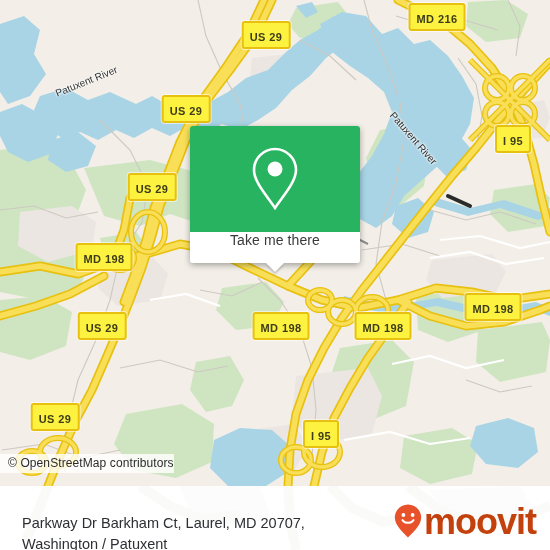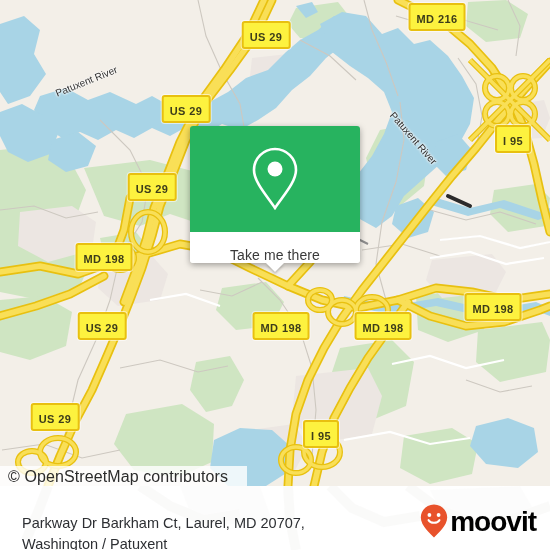--- a/index.html
+++ b/index.html
@@ -54,42 +54,42 @@
   #card-top{
     background:#27b35f;
     height:106px;
     border-radius:3px 3px 0 0;
     display:flex;align-items:center;justify-content:center;
   }
   #card-bottom{
     background:#ffffff;
     height:31px;
     border-radius:0 0 3px 3px;
-    display:flex;align-items:flex-end;justify-content:center;
+    display:flex;align-items:flex-start;justify-content:center;
     position:relative;
   }
   #card-label{
     color:#3a3a3a;font-size:14px;letter-spacing:.1px;
   }
   #card-tail{
     position:absolute;left:50%;top:31px;width:0;height:0;
     margin-left:-9px;
     border-left:9px solid transparent;
     border-right:9px solid transparent;
     border-top:9px solid #ffffff;
     filter:drop-shadow(0 2px 1px rgba(0,0,0,.22));
   }
 
   
   #attrib{
-    position:absolute;left:0;top:466px;
+    position:absolute;left:0;top:454px;
     background:rgba(255,255,255,.80);
     color:#2b2b2b;
-    font-size:16px;
-    padding:2px 19px 3px 8px;
+    font-size:12px;
+    padding:2px 0 3px 8px;
     letter-spacing:.1px;
   }
 
   
   #footer{
     position:absolute;left:0;top:486px;width:550px;height:64px;
     background:#ffffff;overflow:hidden;
   }
   #footer-watermark{
     position:absolute;left:0;top:-486px;width:550px;height:550px;
@@ -97,21 +97,21 @@
   }
   #footer-text{
     position:absolute;left:22px;top:11px;width:360px;
     color:#2d2f33;font-size:14.5px;line-height:21px;margin-top:16px;
   }
   #logo{
     position:absolute;right:14px;top:18px;
     display:flex;align-items:center;gap:2px;
   }
   #logo-word{
-    color:#000000;font-size:28px;font-weight:bold;letter-spacing:-1px;
+    color:#c2410c;font-size:36px;font-weight:bold;letter-spacing:-1px;
     line-height:27px;
   }
 </style>
 </head>
 <body>
 
 <div id="app">
 
   <div id="map">
 

